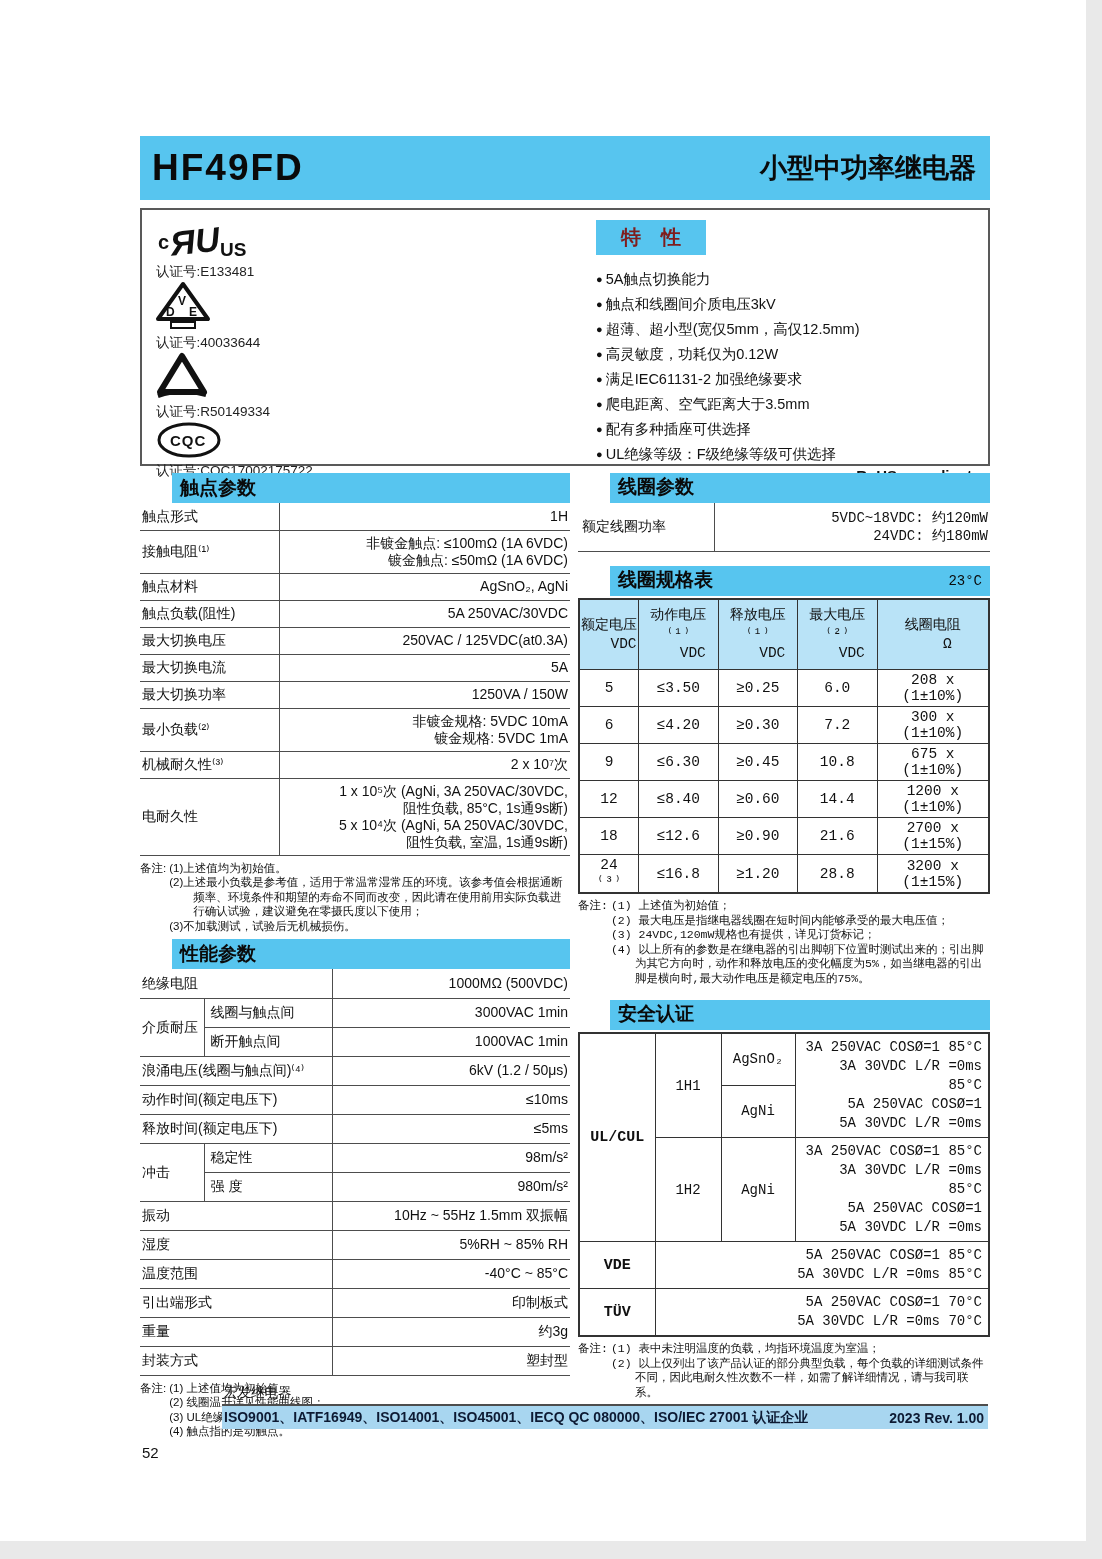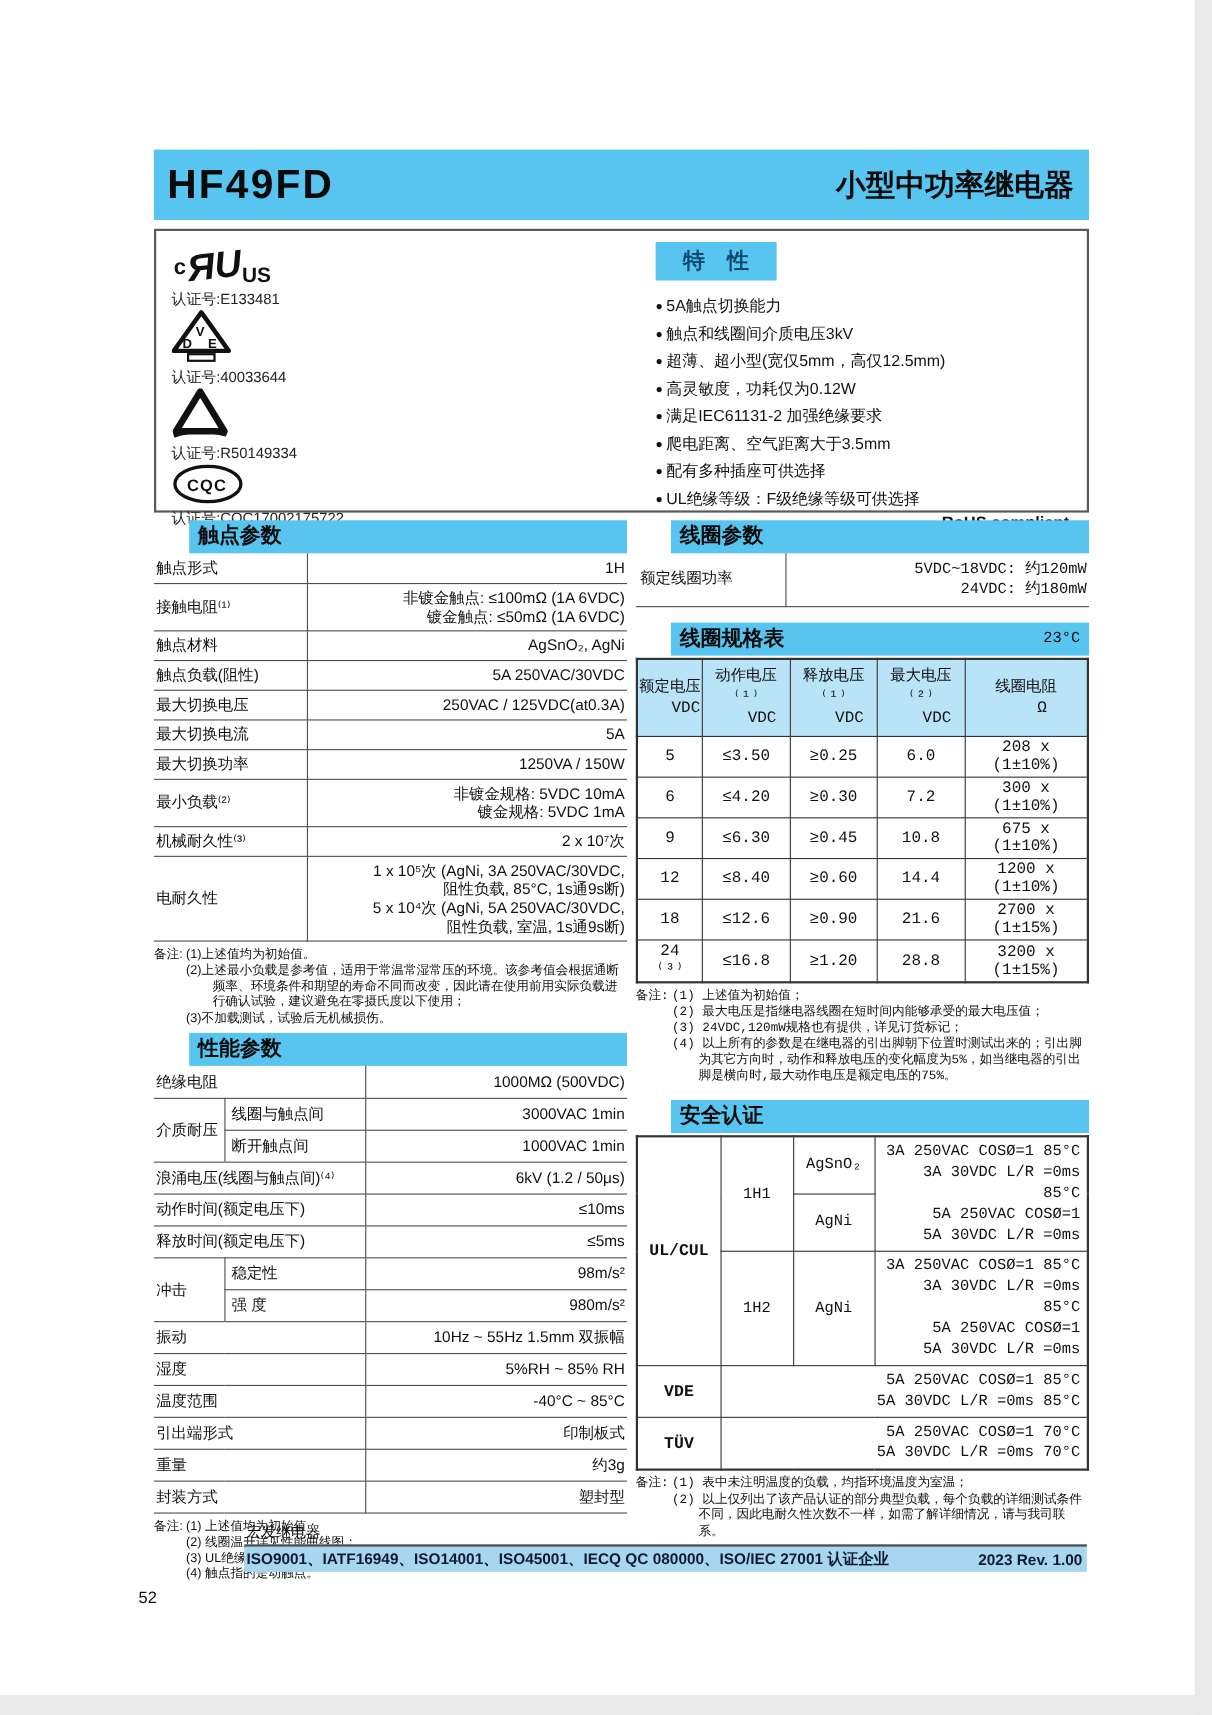--- a/index.html
+++ b/index.html
@@ -14,21 +14,21 @@
   .title-bar { height:64px; background:#57c5ef; display:flex; align-items:center; justify-content:space-between; padding:0 14px 0 12px; }
   .title-model { font-size:37px; font-weight:bold; letter-spacing:2px; color:#0a0a0a; }
   .title-cat { font-size:27px; font-weight:bold; color:#0a0a0a; }
 
   
   .cert-box { margin-top:8px; border:2px solid #595959; height:258px; display:flex; padding:10px 16px 8px 14px; }
   .cert-col { width:300px; display:flex; flex-direction:column; justify-content:space-between; }
   .cert-item { display:flex; flex-direction:column; }
   .cert-num { font-size:13.5px; margin-top:1px; color:#222; }
   .feat-col { flex:1; padding-left:140px; display:flex; flex-direction:column; }
-  .feat-title { background:#57c5ef; display:inline-block; width:110px; text-align:center; font-size:20px; font-weight:bold; padding:4px 0; margin-bottom:12px; color:#0c4a6e; }
+  .feat-title { background:#57c5ef; display:inline-block; width:110px; text-align:center; font-size:20px; font-weight:bold; padding:4px 0; margin-bottom:12px; color:#7f1d1d; }
   .feat-list { list-style:none; }
   .feat-list li { font-size:14.5px; line-height:25px; color:#111; }
   .feat-list li::before { content:"● "; font-size:11px; vertical-align:1px; }
   .rohs { text-align:right; font-weight:bold; font-size:15px; margin-top:auto; }
 
   
   .columns { margin-top:7px; display:flex; gap:8px; align-items:flex-start; }
   .col-left { width:430px; }
   .col-right { width:412px;font-family:Liberation Mono, monospace; }
   .section-header { background:#57c5ef; height:30px; line-height:30px; padding:0 8px; font-size:19px; font-weight:bold; color:#0a0a0a; display:flex; justify-content:space-between; align-items:center;margin-left:32px; }
@@ -71,21 +71,21 @@
   .safety-table td { border:1px solid #333; font-size:14px; }
   .safety-table td.sl { width:76px; text-align:center; font-weight:bold; font-size:15px; }
   .safety-table td.sf { width:66px; text-align:center; }
   .safety-table td.sm { width:74px; text-align:center; height:46px; }
   .safety-table td.sr { text-align:right; white-space:pre-line; line-height:19px; padding:4px 6px 4px 2px; }
 
   
   .footer { position:absolute; left:222px; top:1384px; width:766px; }
   .footer-company { font-size:13.5px; padding-left:2px; margin-bottom:2px; }
   .iso-bar { border-top:2px solid #4d4d4d; background:#a8d6f0; height:25px; display:flex; align-items:center; justify-content:space-between; padding:0 4px 0 2px; font-size:14px; font-weight:bold; color:#0d1a33; }
-  .page-num { position:absolute; left:126px; top:1444px; font-size:15px; }
+  .page-num { position:absolute; left:142px; top:1444px; font-size:15px; }
 
   .cert-mark svg { display:block; }
 </style>
 </head>
 <body>
 
 <div class="page">
   <div class="edge-right"></div>
   <div class="edge-bottom"></div>
 

